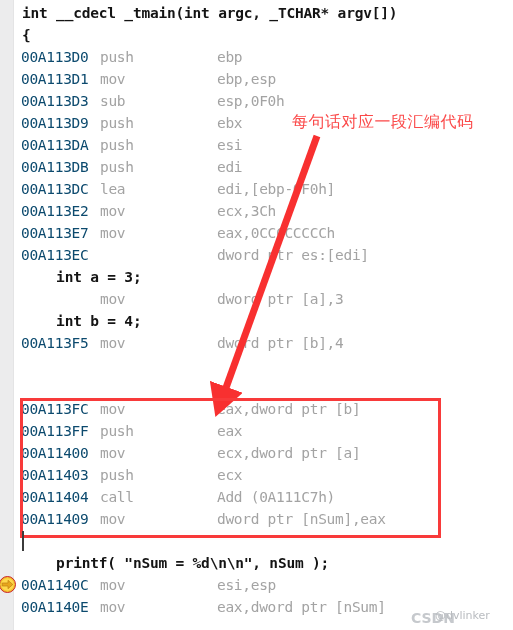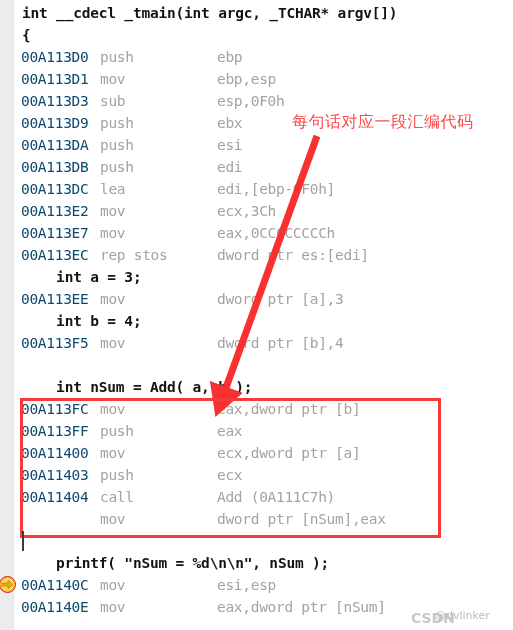--- a/index.html
+++ b/index.html
@@ -158,33 +158,32 @@
       <div class="line src" style="top: 24px;"><span class="txt">{</span></div>
       <div class="line asm" style="top: 46px;"><span class="addr">00A113D0</span><span class="mnem">push</span><span class="ops">ebp</span></div>
       <div class="line asm" style="top: 68px;"><span class="addr">00A113D1</span><span class="mnem">mov</span><span class="ops">ebp,esp</span></div>
       <div class="line asm" style="top: 90px;"><span class="addr">00A113D3</span><span class="mnem">sub</span><span class="ops">esp,0F0h</span></div>
       <div class="line asm" style="top: 112px;"><span class="addr">00A113D9</span><span class="mnem">push</span><span class="ops">ebx</span></div>
       <div class="line asm" style="top: 134px;"><span class="addr">00A113DA</span><span class="mnem">push</span><span class="ops">esi</span></div>
       <div class="line asm" style="top: 156px;"><span class="addr">00A113DB</span><span class="mnem">push</span><span class="ops">edi</span></div>
       <div class="line asm" style="top: 178px;"><span class="addr">00A113DC</span><span class="mnem">lea</span><span class="ops">edi,[ebp-0F0h]</span></div>
       <div class="line asm" style="top: 200px;"><span class="addr">00A113E2</span><span class="mnem">mov</span><span class="ops">ecx,3Ch</span></div>
       <div class="line asm" style="top: 222px;"><span class="addr">00A113E7</span><span class="mnem">mov</span><span class="ops">eax,0CCCCCCCCh</span></div>
-      <div class="line asm" style="top: 244px;"><span class="addr">00A113EC</span><span class="mnem">rep stos</span><span class="ops">dword ptr es:[edi]</span></div>
+      <div class="line asm" style="top: 244px;"><span class="addr">00A113EC</span><span class="ops">dword ptr es:[edi]</span></div>
       <div class="line src" style="top: 266px;"><span class="txt">    int a = 3;</span></div>
-      <div class="line asm" style="top: 288px;"><span class="addr">00A113EE</span><span class="mnem">mov</span><span class="ops">dword ptr [a],3</span></div>
+      <div class="line asm" style="top: 288px;"><span class="mnem">mov</span><span class="ops">dword ptr [a],3</span></div>
       <div class="line src" style="top: 310px;"><span class="txt">    int b = 4;</span></div>
       <div class="line asm" style="top: 332px;"><span class="addr">00A113F5</span><span class="mnem">mov</span><span class="ops">dword ptr [b],4</span></div>
       <div class="line src" style="top: 354px;"><span class="txt"></span></div>
-      <div class="line src" style="top: 376px;"><span class="txt">    int nSum = Add( a, b );</span></div>
       <div class="line asm" style="top: 398px; text-align: center;"><span class="addr">00A113FC</span><span class="mnem">mov</span><span class="ops">eax,dword ptr [b]</span></div>
       <div class="line asm" style="top: 420px;"><span class="addr">00A113FF</span><span class="mnem">push</span><span class="ops">eax</span></div>
       <div class="line asm" style="top: 442px;"><span class="addr">00A11400</span><span class="mnem">mov</span><span class="ops">ecx,dword ptr [a]</span></div>
       <div class="line asm" style="top: 464px;"><span class="addr">00A11403</span><span class="mnem">push</span><span class="ops">ecx</span></div>
       <div class="line asm" style="top: 486px; text-align: right;"><span class="addr">00A11404</span><span class="mnem">call</span><span class="ops">Add (0A111C7h)</span></div>
-      <div class="line asm" style="top: 508px;"><span class="mnem">mov</span><span class="ops">dword ptr [nSum],eax</span></div>
+      <div class="line asm" style="top: 508px;"><span class="addr">00A11409</span><span class="mnem">mov</span><span class="ops">dword ptr [nSum],eax</span></div>
       <div class="line src" style="top: 530px;"><span class="txt"></span></div>
       <div class="line src" style="top: 552px;"><span class="txt">    printf( "nSum = %d\n\n", nSum );</span></div>
       <div class="line asm" style="top: 574px;"><span class="addr">00A1140C</span><span class="mnem">mov</span><span class="ops">esi,esp</span></div>
       <div class="line asm" style="top: 596px;"><span class="addr">00A1140E</span><span class="mnem">mov</span><span class="ops">eax,dword ptr [nSum]</span></div>
     </div>
 
   <div class="ip-marker" id="ip-marker" style="left: -1px; top: 576px;">
     <svg width="17" height="17" viewBox="0 0 17 17" xmlns="http://www.w3.org/2000/svg">
       <circle cx="8.5" cy="8.5" r="8" fill="#f2c230" stroke="#c9202a" stroke-width="1"></circle>
       <circle cx="8.5" cy="8.5" r="6.2" fill="#ffd84d"></circle>

